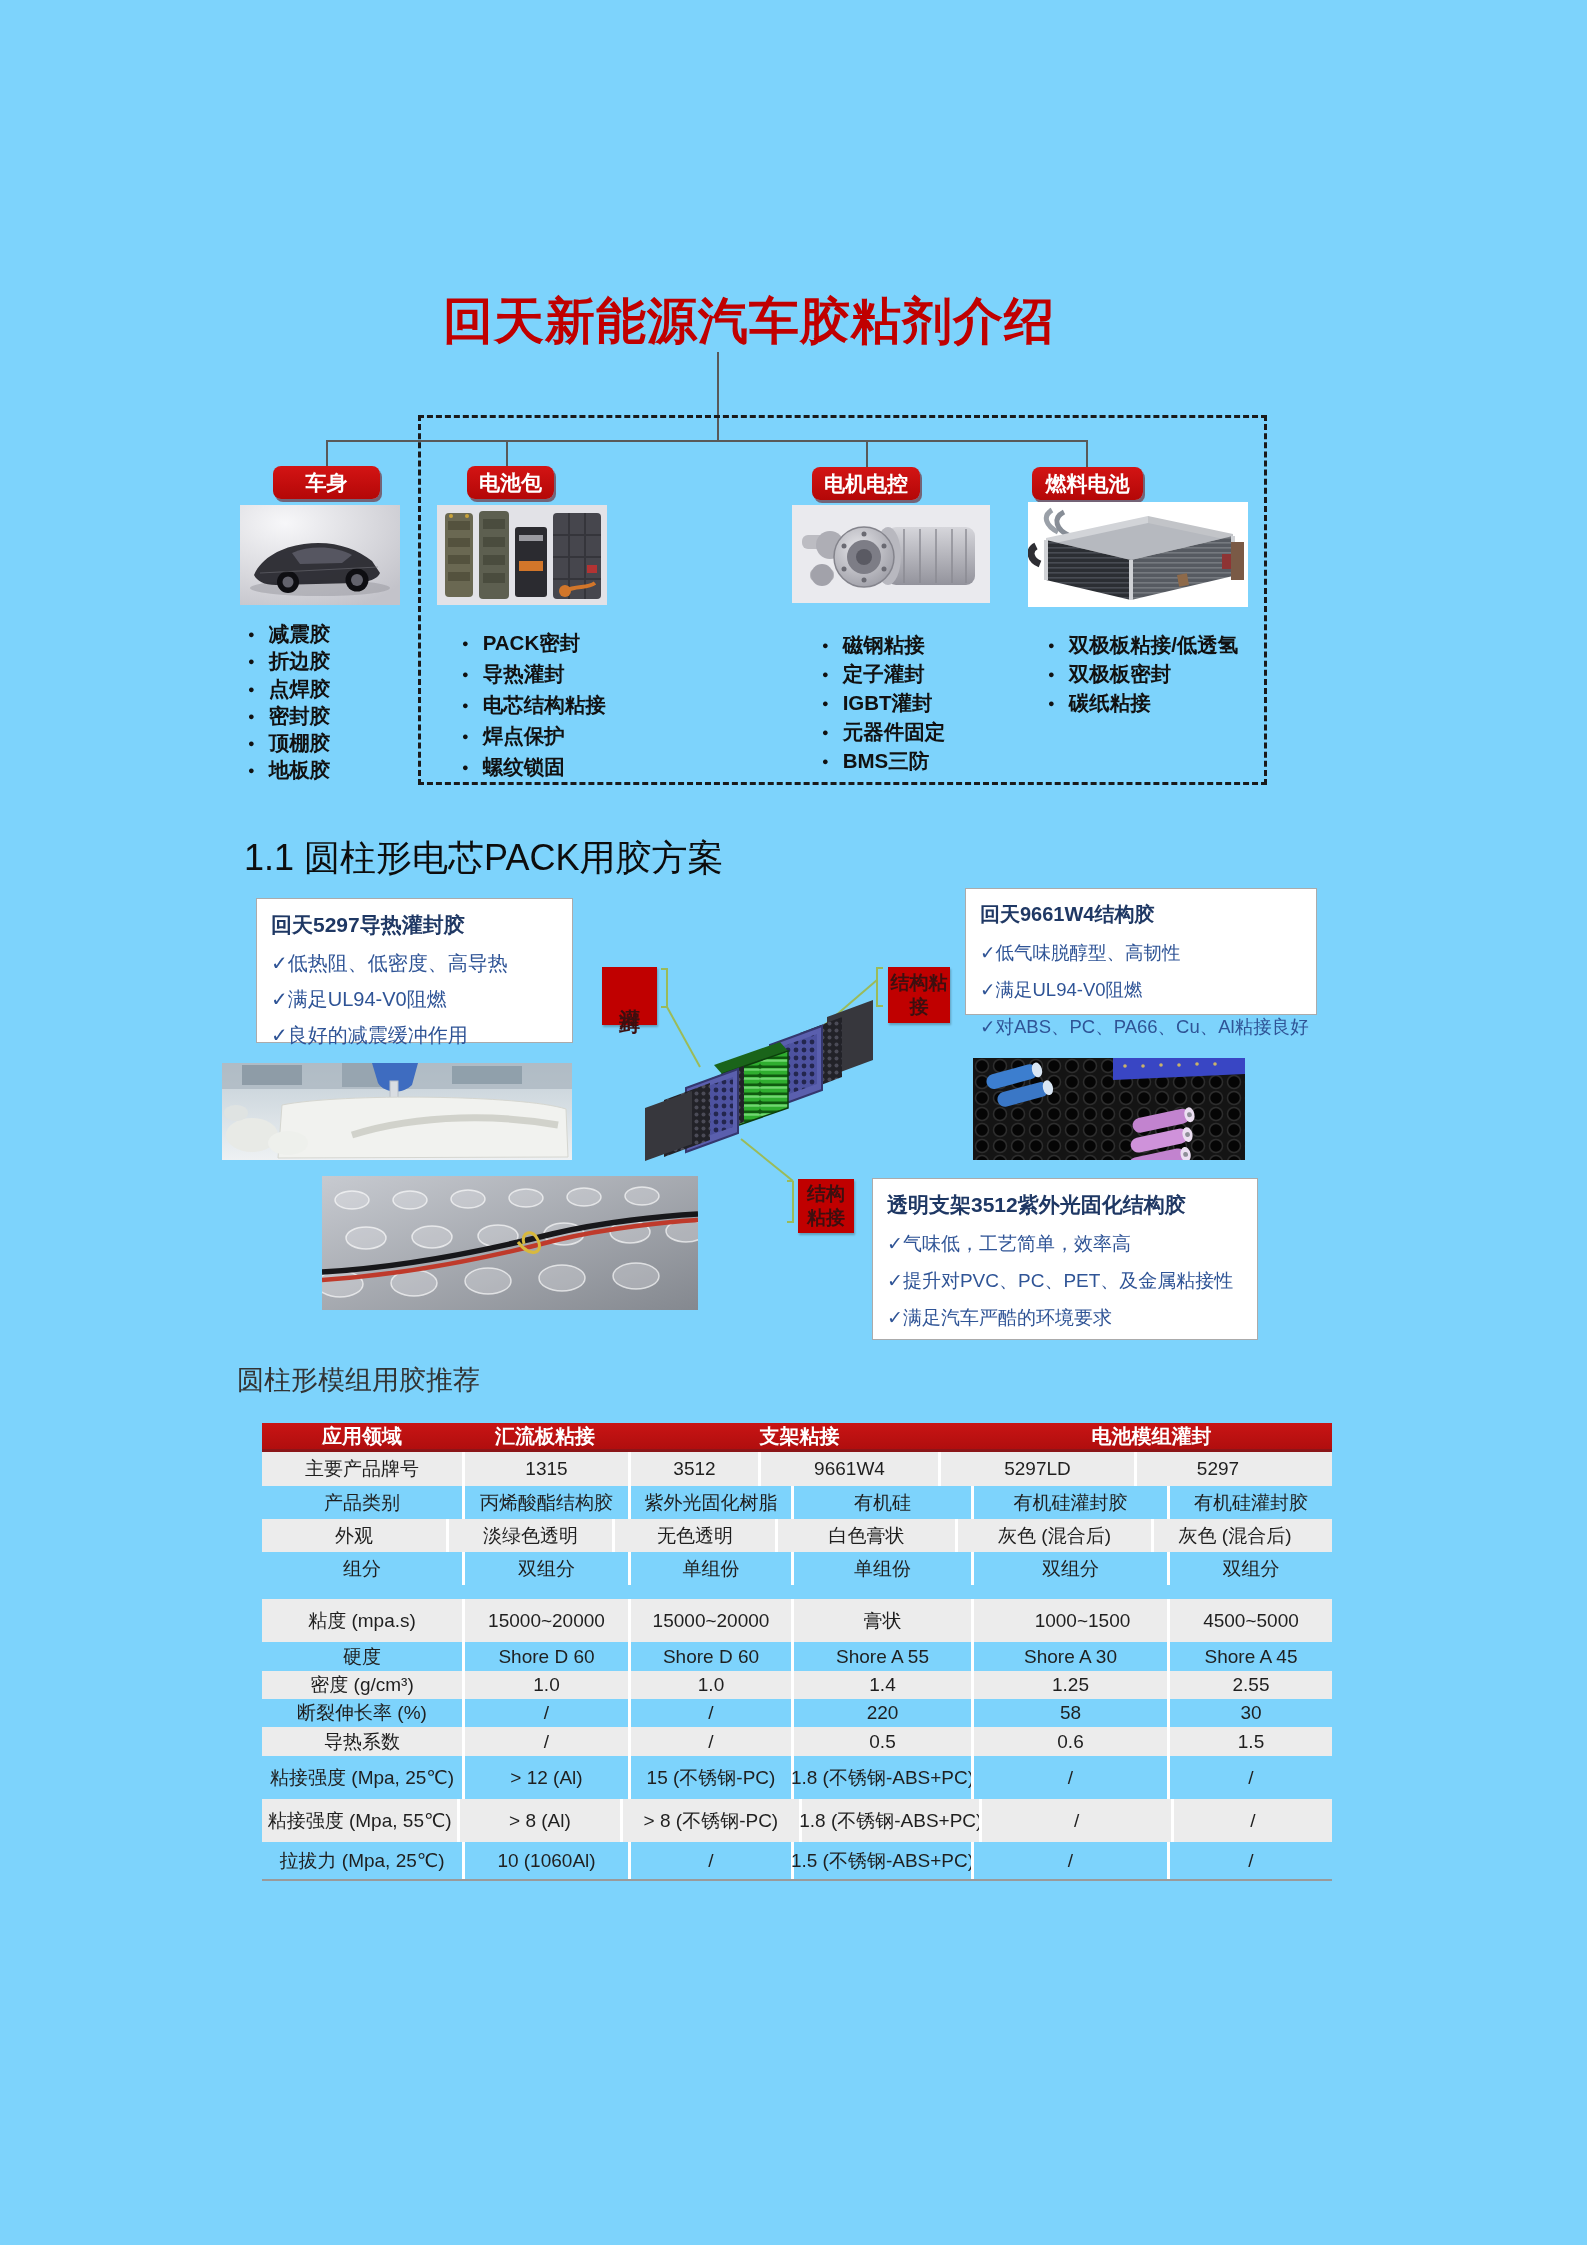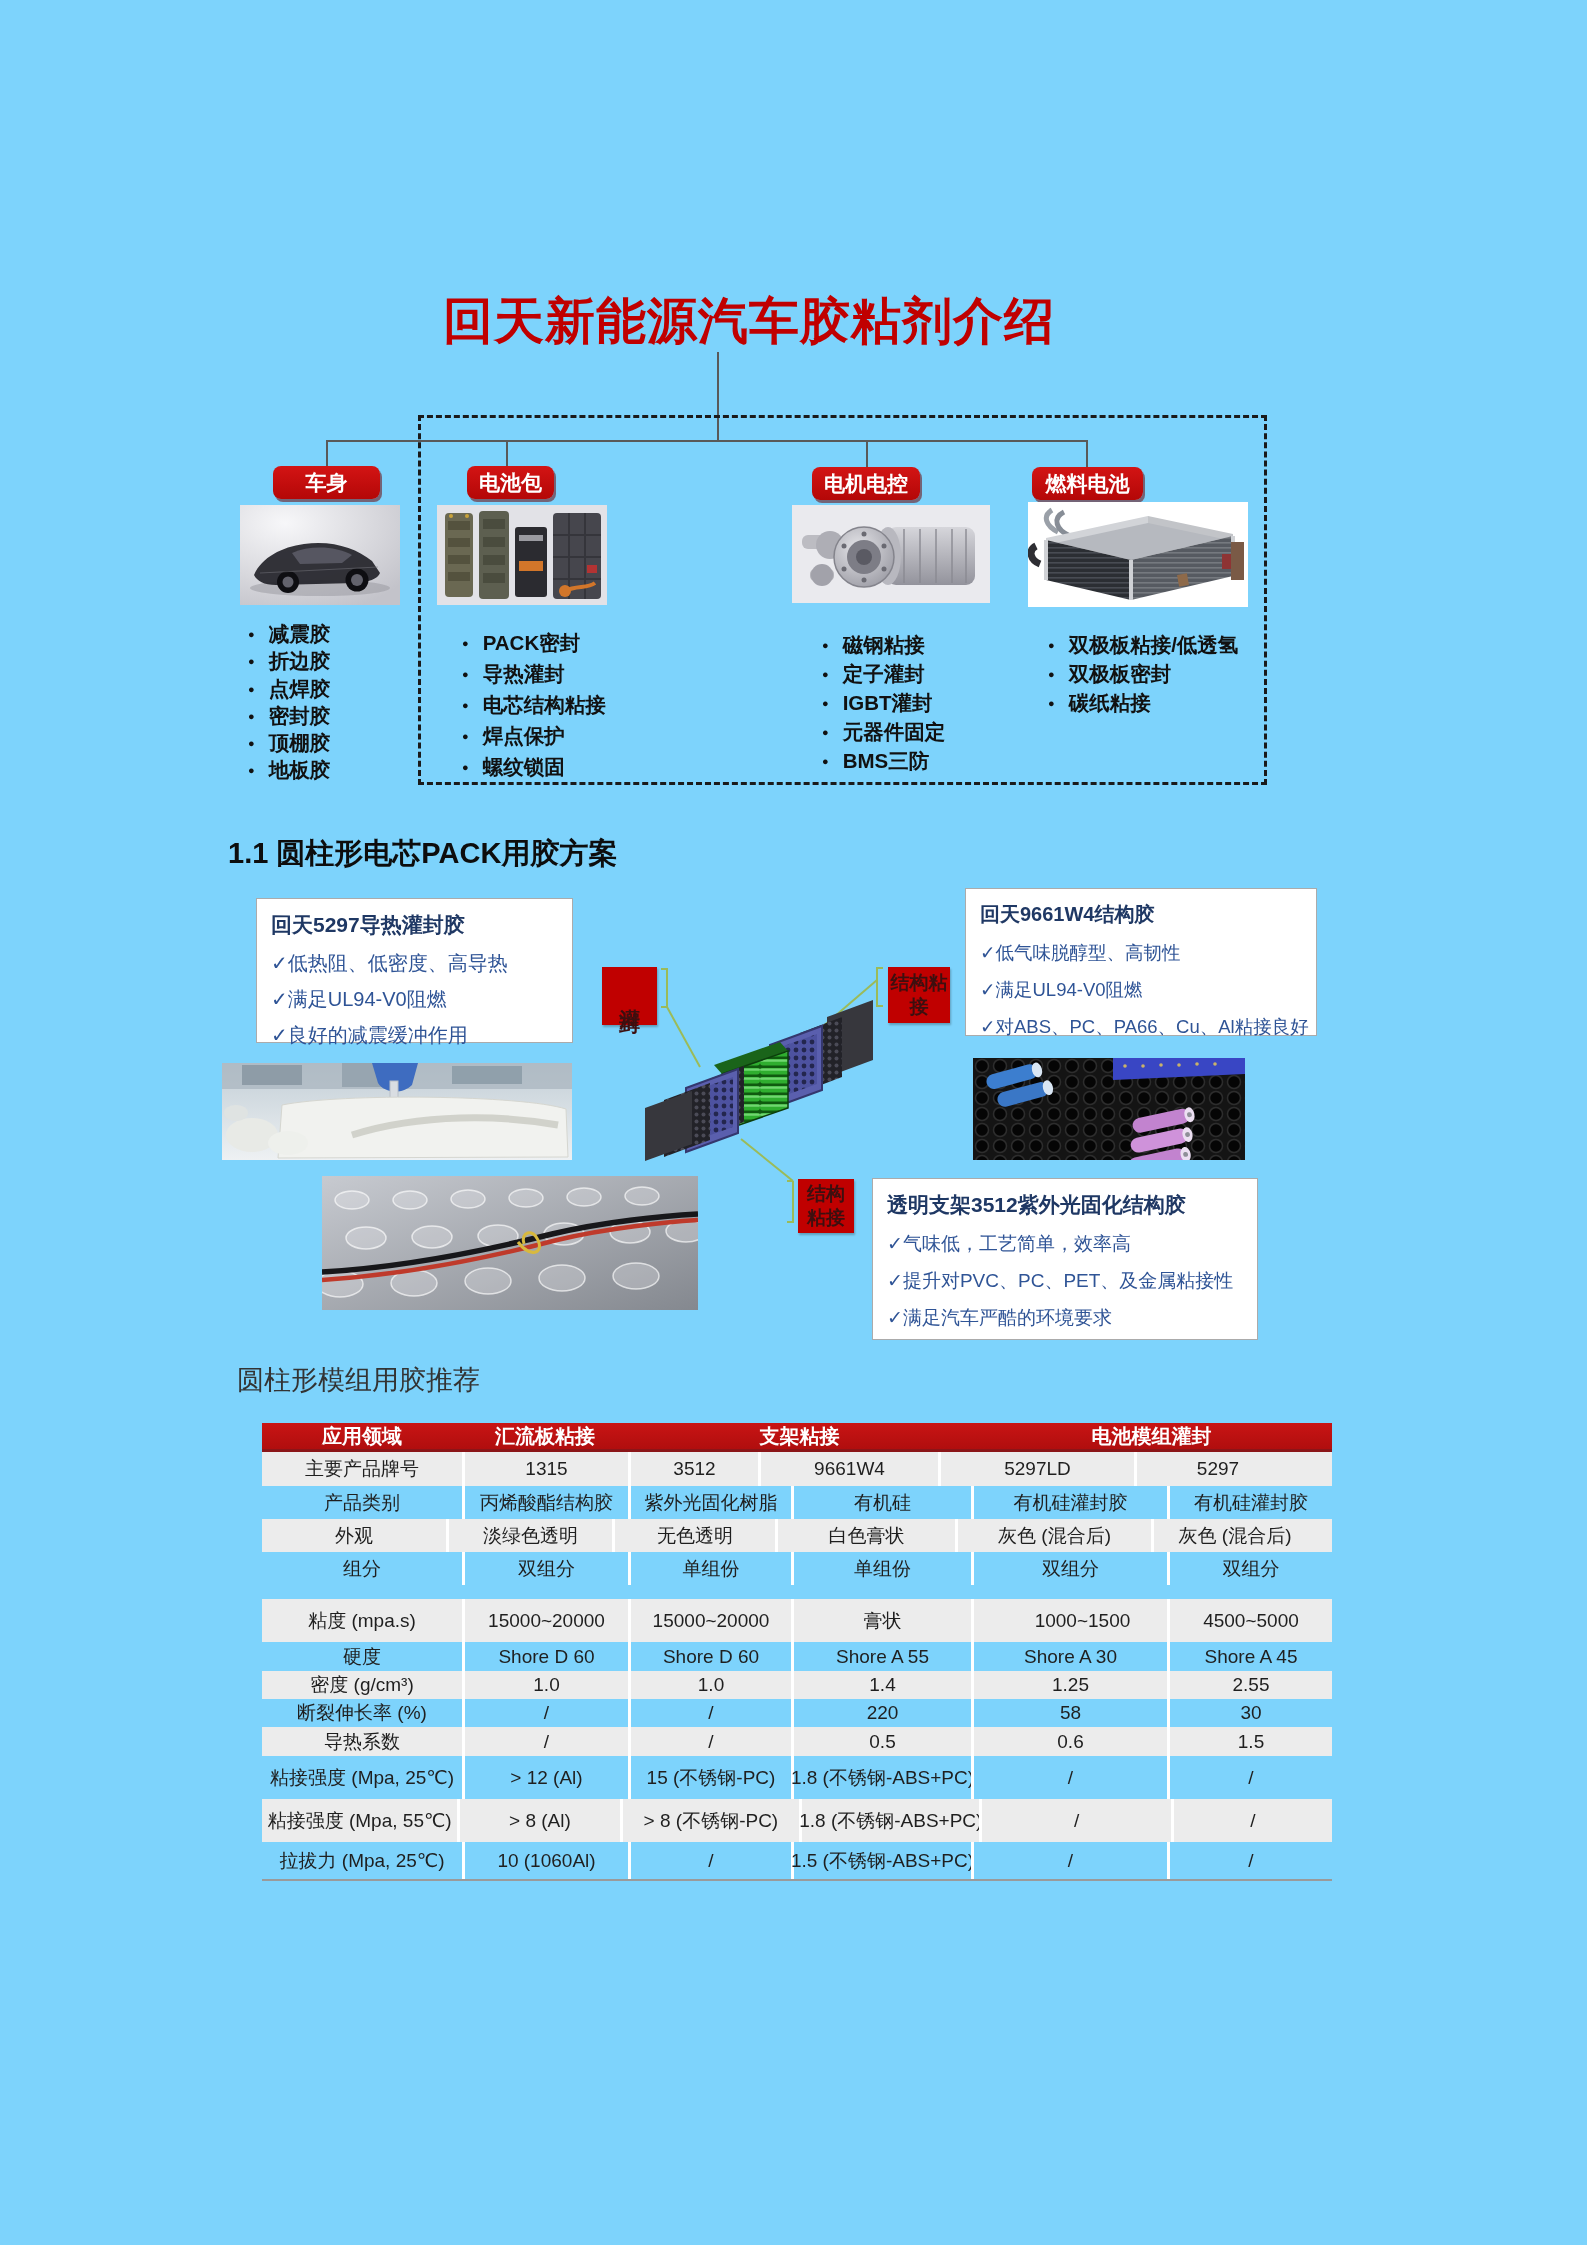--- a/index.html
+++ b/index.html
@@ -15,28 +15,28 @@
            display:flex;align-items:center;justify-content:center;}
   .photo{position:absolute;display:block;}
   .blist{position:absolute;list-style:none;margin:0;padding:0;font-size:20.5px;font-weight:600;color:#111;}
   .blist li{display:flex;align-items:baseline;white-space:nowrap;}
   .blist li::before{content:"●";font-size:11px;margin-right:14px;position:relative;top:-3px;}
   .lh24 li{line-height:24.3px;}
   .lh27 li{line-height:27px;}
   .lh25 li{line-height:25px;}
 
   
-  .section-heading{position:absolute;left:228px;top:834px;font-size:29px;font-weight:bold;color:#0d0d0d;margin:0;white-space:nowrap;}
+  .section-heading{position:absolute;left:244px;top:834px;font-size:36px;font-weight:normal;color:#0d0d0d;margin:0;white-space:nowrap;}
   .callout{position:absolute;background:#fff;border:1.5px solid #ababab;box-sizing:border-box;padding:10px 14px;}
   .callout .co-title{font-weight:bold;color:#1F3864;margin:2px 0 6px 0;white-space:nowrap;}
   .callout .pt{color:#2F5496;white-space:nowrap;}
   #callout-5297{left:256px;top:898px;width:317px;height:145px;}
   #callout-5297 .co-title{font-size:21px;}
   #callout-5297 .pt{font-size:20px;line-height:36px;}
-  #callout-9661{left:965px;top:888px;width:352px;height:148px;}
+  #callout-9661{left:965px;top:888px;width:352px;height:127px;}
   #callout-9661 .co-title{font-size:20px;}
   #callout-9661 .pt{font-size:18.5px;line-height:37px;}
   #callout-3512{left:872px;top:1178px;width:386px;height:162px;}
   #callout-3512 .co-title{font-size:21px;}
   #callout-3512 .pt{font-size:19px;line-height:37px;}
   .tag{position:absolute;background:#C00000;color:#3d0f0f;font-weight:bold;display:flex;align-items:center;justify-content:center;text-align:center;box-shadow:1px 2px 2px rgba(0,0,0,.25);}
   .tag-v{writing-mode:vertical-rl;text-orientation:upright;letter-spacing:4px;}
   #tag-potting{left:602px;top:967px;width:55px;height:58px;font-size:21px;}
   #tag-bonding-top{left:888px;top:967px;width:62px;height:56px;font-size:19px;line-height:1.25;}
   #tag-bonding-bottom{left:798px;top:1179px;width:56px;height:54px;font-size:19px;line-height:1.25;}

